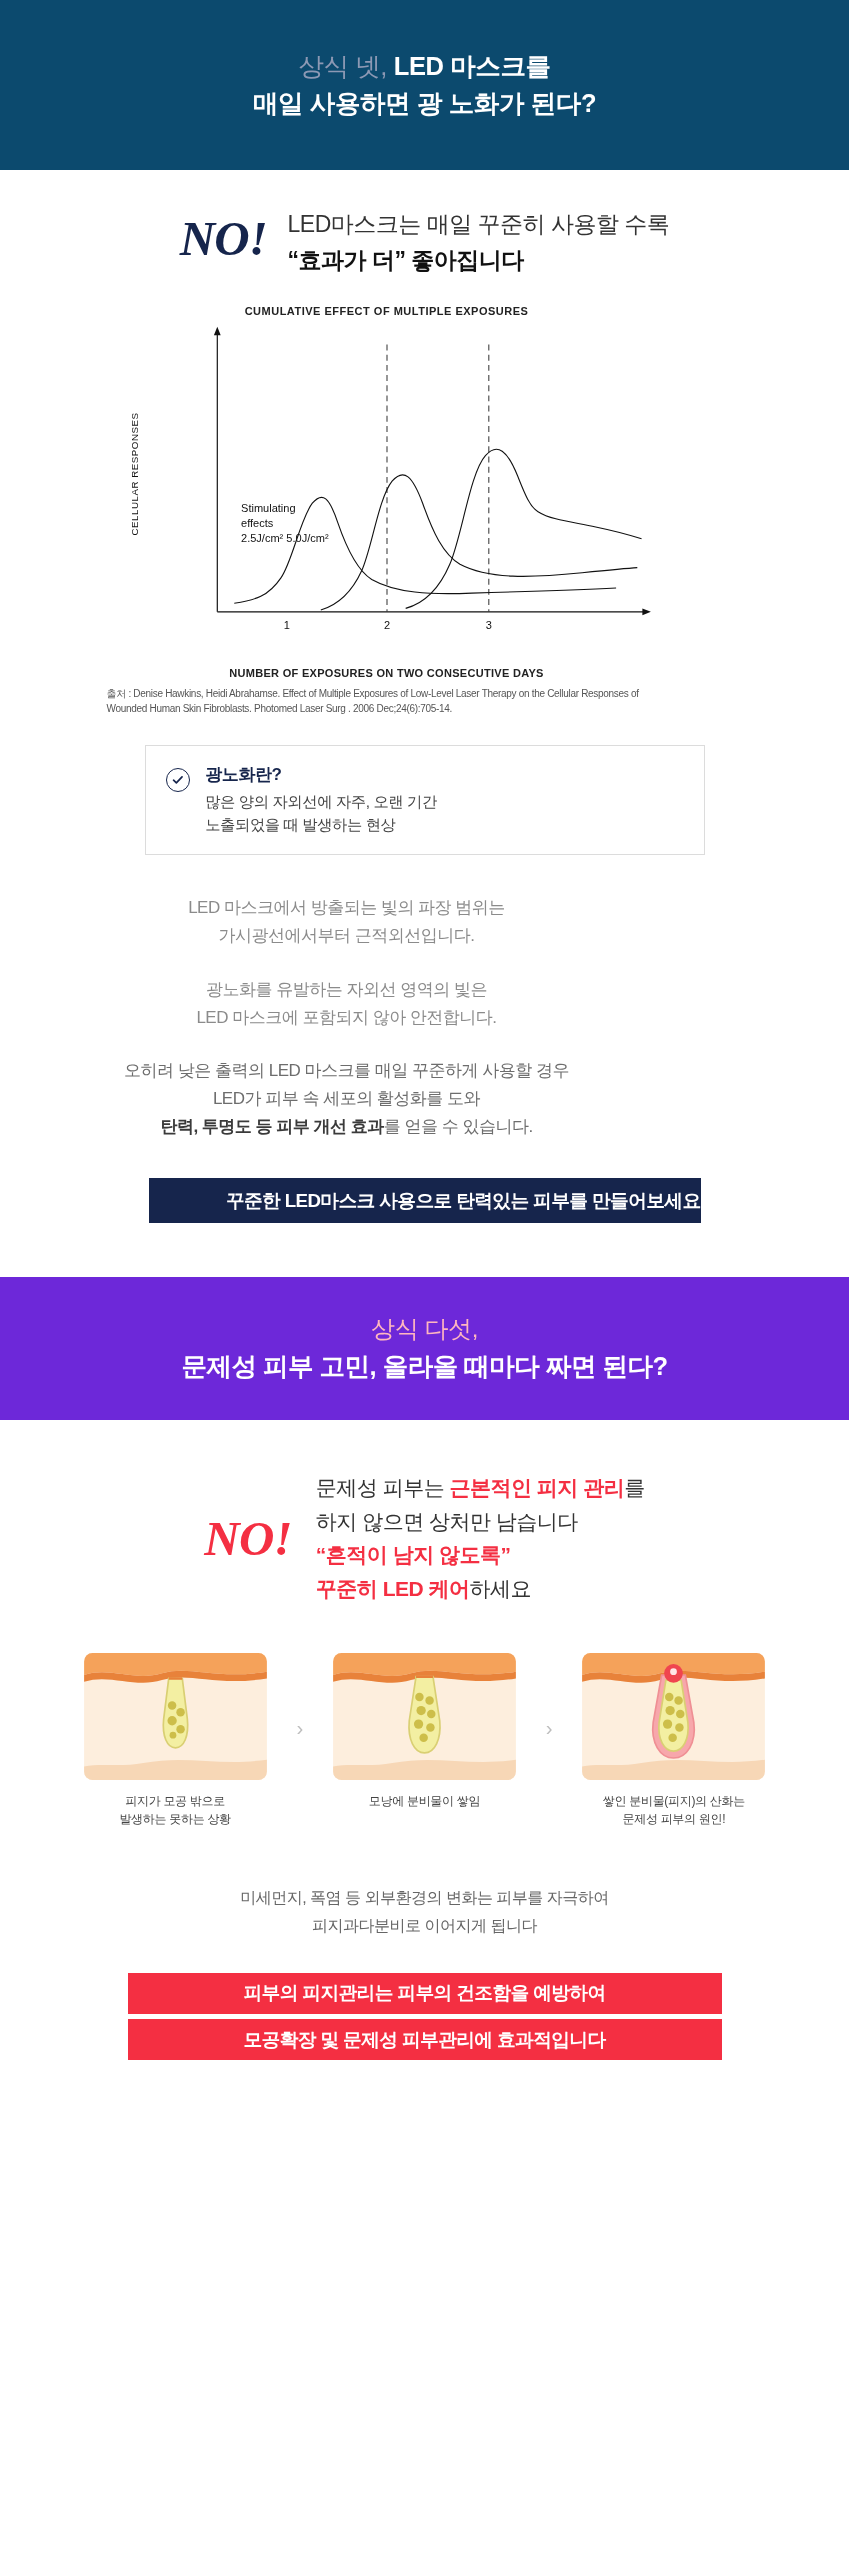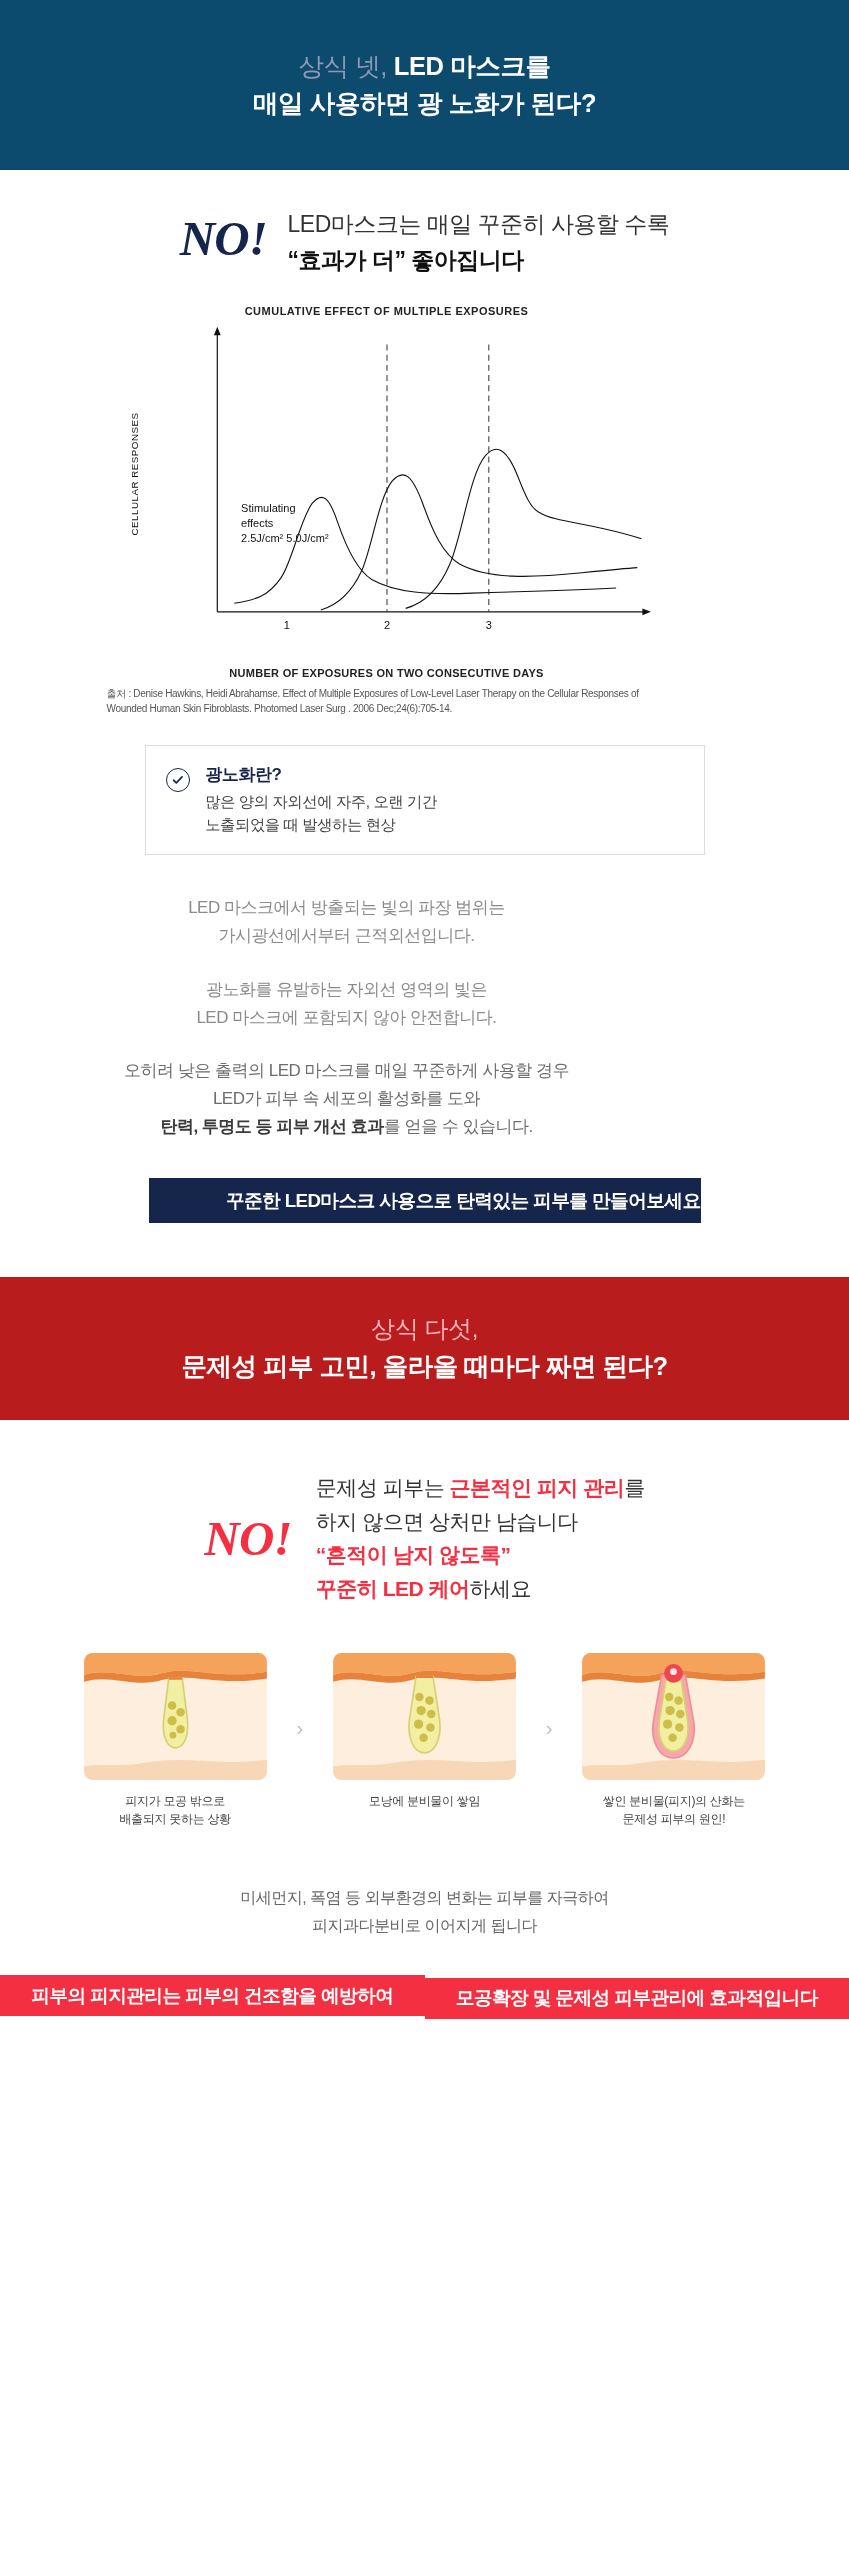--- a/index.html
+++ b/index.html
@@ -121,21 +121,21 @@
     font-weight: 700;
     text-align: right;
     padding: 9.3px 0;
     letter-spacing: -0.6px;
   }
 
   .spacer-60 { height: 54px; }
 
   
   .sec5-header {
-    background: #b91c1c;
+    background: #6d28d9;
     width: 849px;
     height: 143px;
     display: flex;
     flex-direction: column;
     align-items: center;
     justify-content: center;
     text-align: center;
   }
   .sec5-header .line1 { font-size: 24px; color: #ffb7bf; font-weight: 400; letter-spacing: -0.4px; line-height: 1.5; }
   .sec5-header .line2 { font-size: 25.5px; color: #ffffff; font-weight: 700; letter-spacing: -0.5px; line-height: 1.5; }
@@ -184,21 +184,21 @@
     color: #bdbdbd;
     margin-top: 64px;
     font-family: "Liberation Sans", sans-serif;
   }
 
   
   .closing { width: 849px; text-align: center; padding-top: 56px; }
   .closing .line { font-size: 16px; color: #666666; line-height: 1.7; letter-spacing: -0.5px; }
 
   
-  .red-banners { width: 849px; display: flex; flex-direction: row; align-items: center; padding-top: 34px; }
+  .red-banners { width: 849px; display: flex; flex-direction: column; align-items: center; padding-top: 34px; }
   .red-banner {
     width: 594px;
     background: #f42f42;
     color: #ffffff;
     font-size: 18.7px;
     font-weight: 700;
     text-align: center;
     padding: 7.6px 0;
     letter-spacing: -0.6px;
   }
@@ -329,21 +329,21 @@
           <circle cx="104" cy="62" r="5" fill="#cdbe4a"></circle>
           <circle cx="114" cy="70" r="5" fill="#cdbe4a"></circle>
           <circle cx="104" cy="80" r="5.5" fill="#cdbe4a"></circle>
           <circle cx="114" cy="90" r="5" fill="#cdbe4a"></circle>
           <circle cx="105" cy="97" r="4" fill="#cdbe4a"></circle>
           <path d="M100,30 L116,30" stroke="#e8823a" stroke-width="3"></path>
         </g>
       </svg>
       <div class="skin-caption">
         <div>피지가 모공 밖으로</div>
-        <div>배출되지 못하는 상황</div>
+        <div>발생하는 못하는 상황</div>
       </div>
     </div>
 
     <div class="skin-arrow">›</div>
 
     <div class="skin-item">
       <svg width="183" height="127" viewBox="0 0 216 150">
         <defs>
           <clipPath id="c2">
               <rect x="0" y="0" width="216" height="150" rx="10"></rect>

